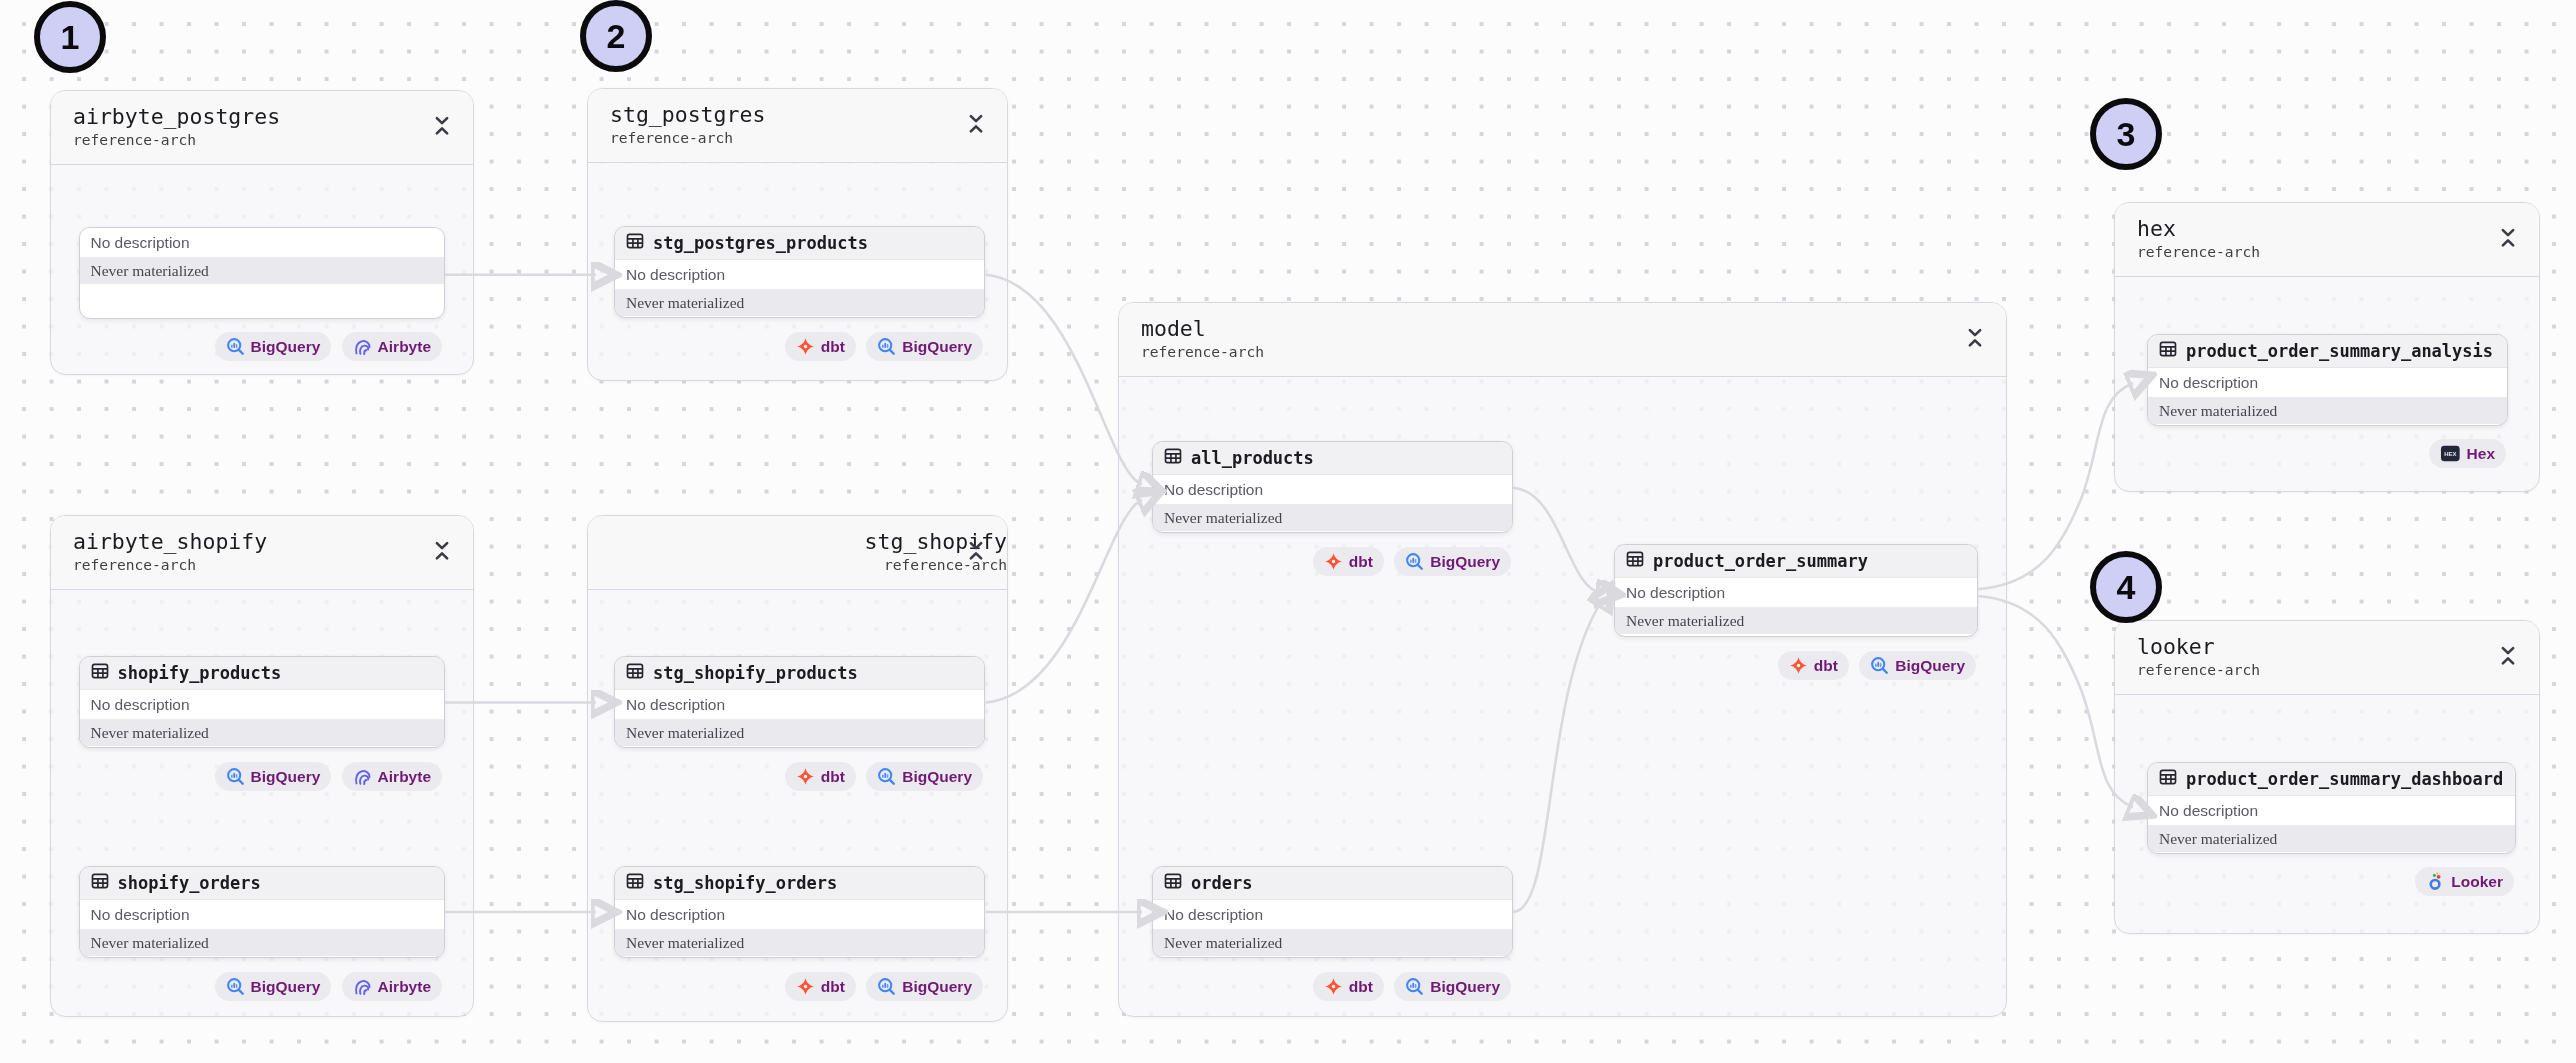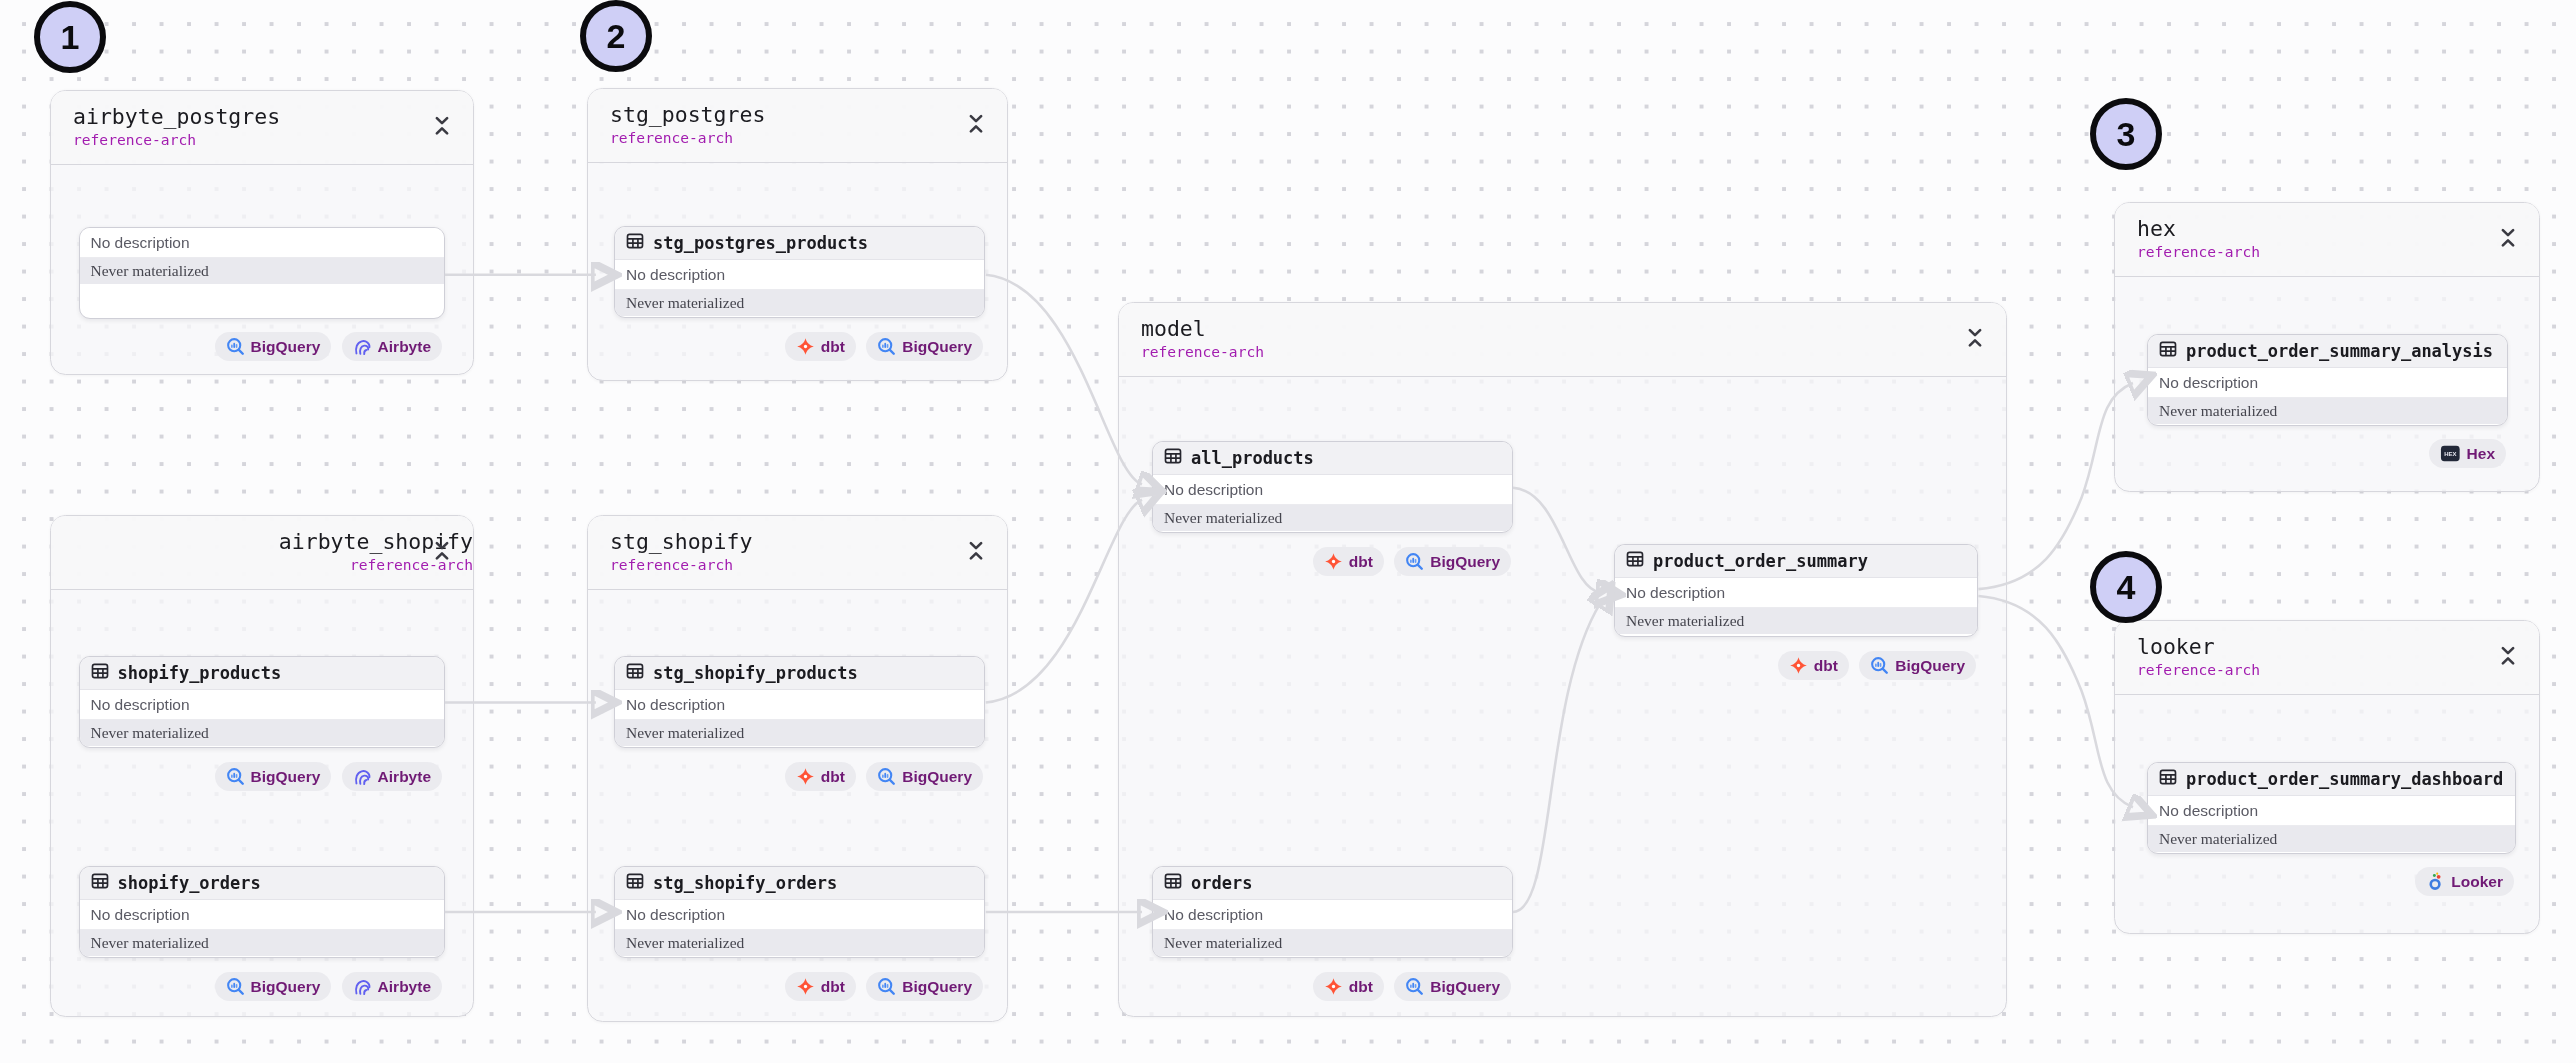--- a/index.html
+++ b/index.html
@@ -14,21 +14,21 @@
     position:absolute;border:1.7px solid #d7d7dd;border-radius:15.5px;
     background:rgba(246,246,248,0.78);box-shadow:0 0.9px 2.6px rgba(20,20,30,0.04);
     box-sizing:border-box;
   }
   .g-head{
     position:absolute;left:0;right:0;top:0;height:74px;
     border-bottom:1.7px solid #d7d7dd;border-radius:13.7px 13.7px 0 0;
     background:rgba(247,247,249,0.92);box-sizing:border-box;padding:13px 0 0 22px;
   }
   .g-title{font-family:"DejaVu Sans Mono",monospace;font-weight:normal;font-size:21.5px;color:#1b1b20;line-height:26px;white-space:nowrap;}
-  .g-sub{font-family:"DejaVu Sans Mono",monospace;font-size:14.6px;color:#a21caf;line-height:18px;margin-top:0.9px;white-space:nowrap;}
+  .g-sub{font-family:"DejaVu Sans Mono",monospace;font-size:14.6px;color:#404040;line-height:18px;margin-top:0.9px;white-space:nowrap;}
   .collapse{position:absolute;right:19px;top:20.6px;width:24px;height:27.5px;color:#3a3a42;cursor:pointer;}
   .node{
     position:absolute;border:1.7px solid #cfcfd7;border-radius:11px;overflow:hidden;
     background:#fff;box-shadow:0 1.7px 4.3px rgba(20,20,35,.07);box-sizing:border-box;
   }
   .n-head{
     height:33px;display:flex;align-items:center;gap:7.7px;padding:0 10.3px;background:#f1f1f4;
     border-bottom:1.7px solid #e4e4e9;font-family:"DejaVu Sans Mono",monospace;font-weight:bold;
     font-size:17px;color:#1b1b20;box-sizing:border-box;white-space:nowrap;
   }
@@ -130,21 +130,21 @@
               <line x1="14.9" y1="14.9" x2="19.4" y2="19.4" stroke="#4285f4" stroke-width="2.8" stroke-linecap="round"></line>
               <line x1="6.8" y1="9.8" x2="6.8" y2="11.6" stroke="#669df6" stroke-width="2" stroke-linecap="round"></line>
               <line x1="9.5" y1="7.8" x2="9.5" y2="11.6" stroke="#4285f4" stroke-width="2" stroke-linecap="round"></line>
               <line x1="12.2" y1="9" x2="12.2" y2="11.6" stroke="#669df6" stroke-width="2" stroke-linecap="round"></line>
             </svg>
           </span>
           <span>BigQuery</span>
         </div>
       </div>
     </div>
-    <div class="group" style="left: 50px; top: 515px; width: 424px; height: 502px; text-align: right;">
+    <div class="group" style="left: 50px; top: 515px; width: 424px; height: 502px;">
       <div class="g-head">
         <div class="g-title">airbyte_shopify</div>
         <div class="g-sub">reference-arch</div>
         <div class="collapse"><svg width="24" height="27.5" viewBox="0 0 28 32" fill="none" stroke="currentColor" stroke-width="3" stroke-linecap="round" stroke-linejoin="round">
             <polyline points="8,7 14,13 20,7"></polyline>
             <polyline points="8,25 14,19 20,25"></polyline>
           </svg></div>
       </div>
       <div class="node" style="left: 27.5px; top: 140px; width: 366px; height: 92px;">
         <div class="n-head">
@@ -216,21 +216,21 @@
             <svg width="19" height="19" viewBox="0 0 22 22" fill="none" stroke="#6160f0" stroke-width="2.2" stroke-linecap="round">
               <path d="M4 19 C2.5 13 4.5 6.5 10 5 C15.2 3.7 19.6 7.5 19 12"></path>
               <path d="M8.5 19.5 C7.5 15 9 10.5 13 10 C16 9.7 18.1 12 17.5 14.6"></path>
               <path d="M13 19.8 C12.8 17.5 13.5 15.3 15.6 15"></path>
             </svg>
           </span>
           <span>Airbyte</span>
         </div>
       </div>
     </div>
-    <div class="group" style="left: 587px; top: 515px; width: 421px; height: 507px;">
+    <div class="group" style="left: 587px; top: 515px; width: 421px; height: 507px; text-align: right;">
       <div class="g-head">
         <div class="g-title">stg_shopify</div>
         <div class="g-sub">reference-arch</div>
         <div class="collapse"><svg width="24" height="27.5" viewBox="0 0 28 32" fill="none" stroke="currentColor" stroke-width="3" stroke-linecap="round" stroke-linejoin="round">
             <polyline points="8,7 14,13 20,7"></polyline>
             <polyline points="8,25 14,19 20,25"></polyline>
           </svg></div>
       </div>
       <div class="node" style="left: 26px; top: 140px; width: 371px; height: 92px;">
         <div class="n-head">

